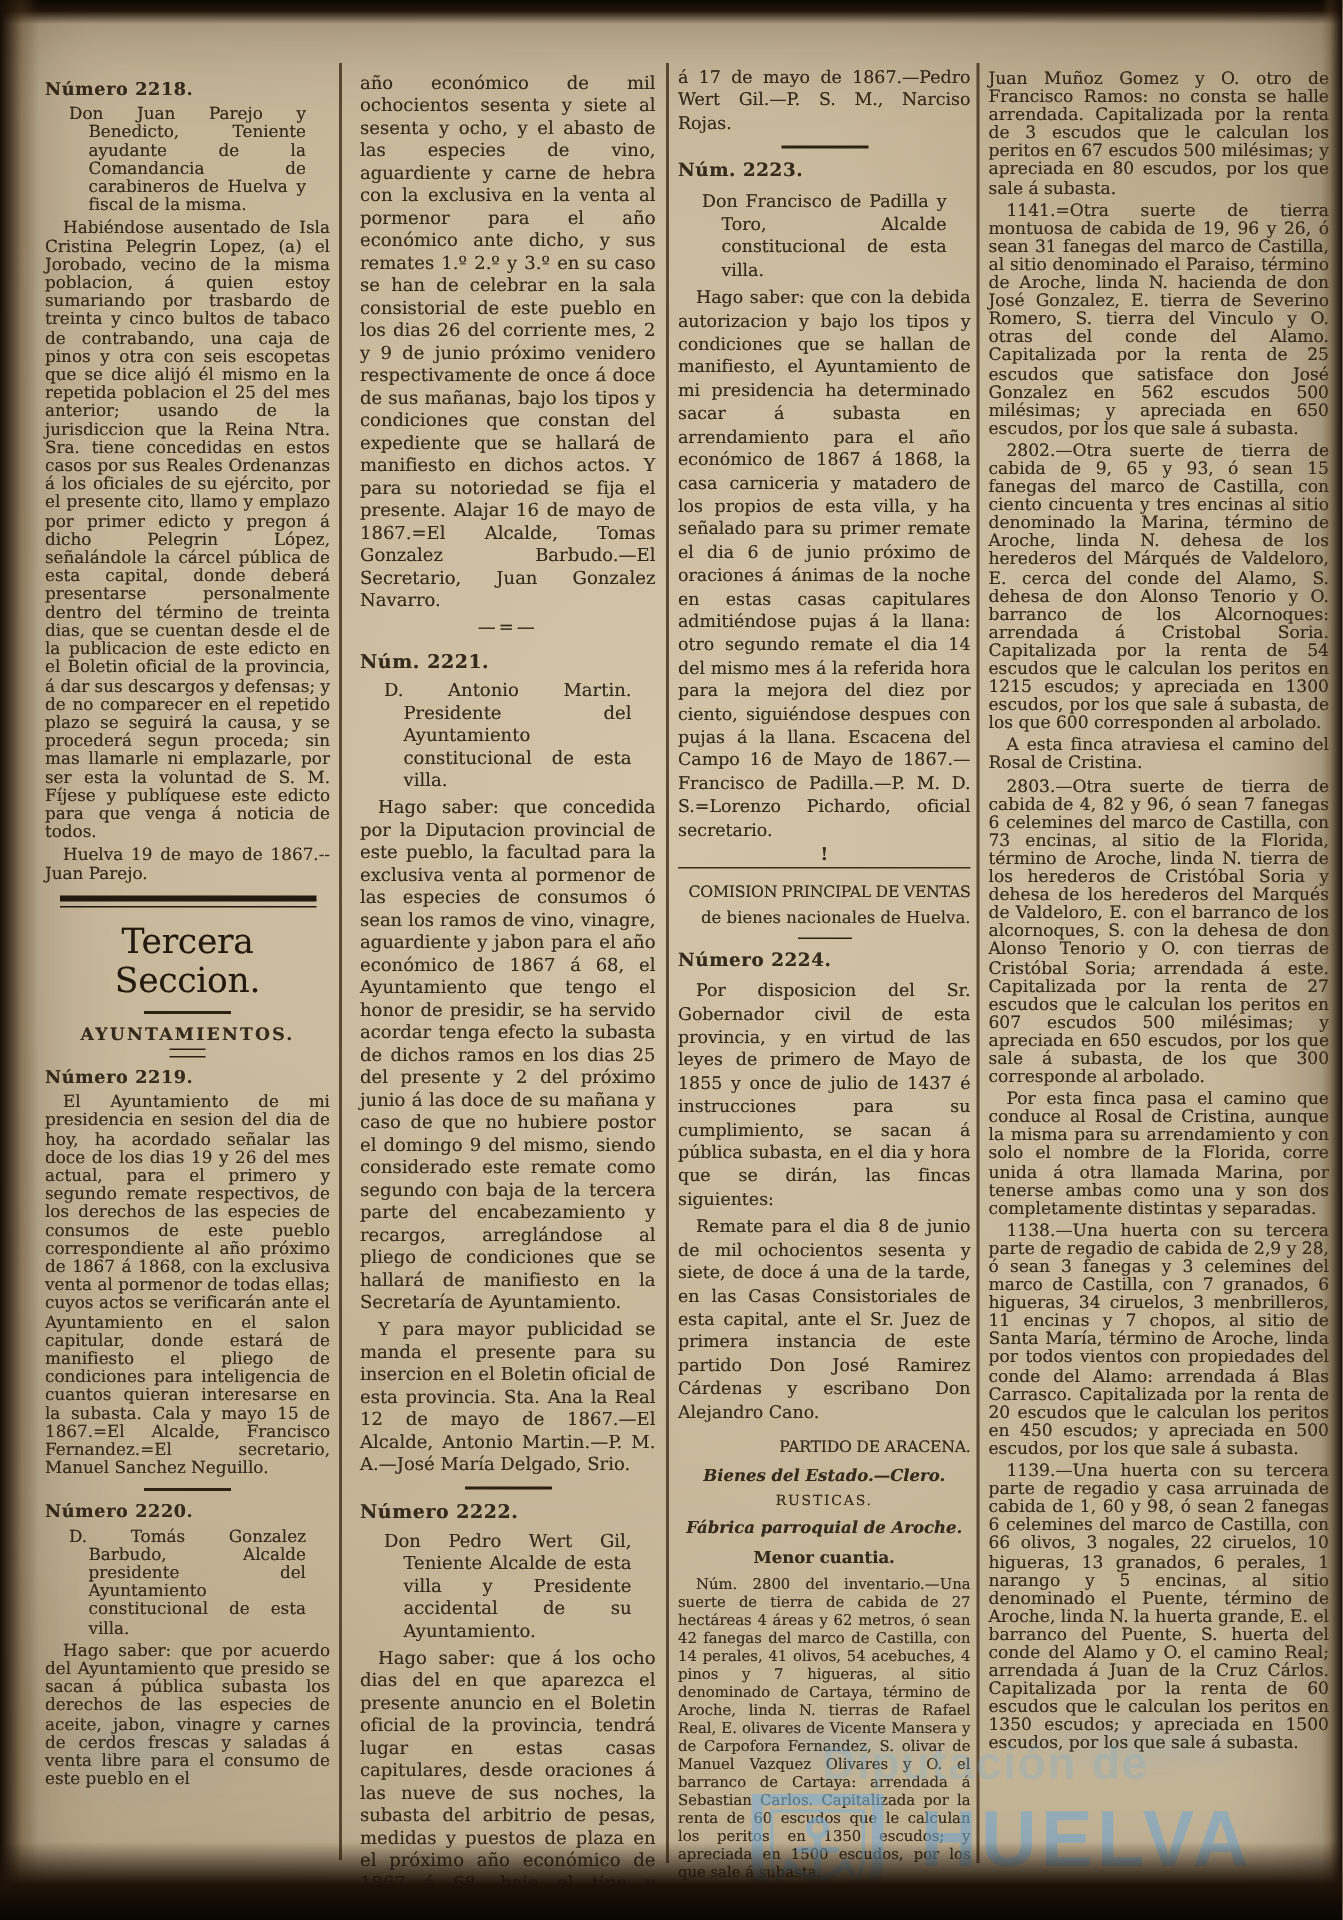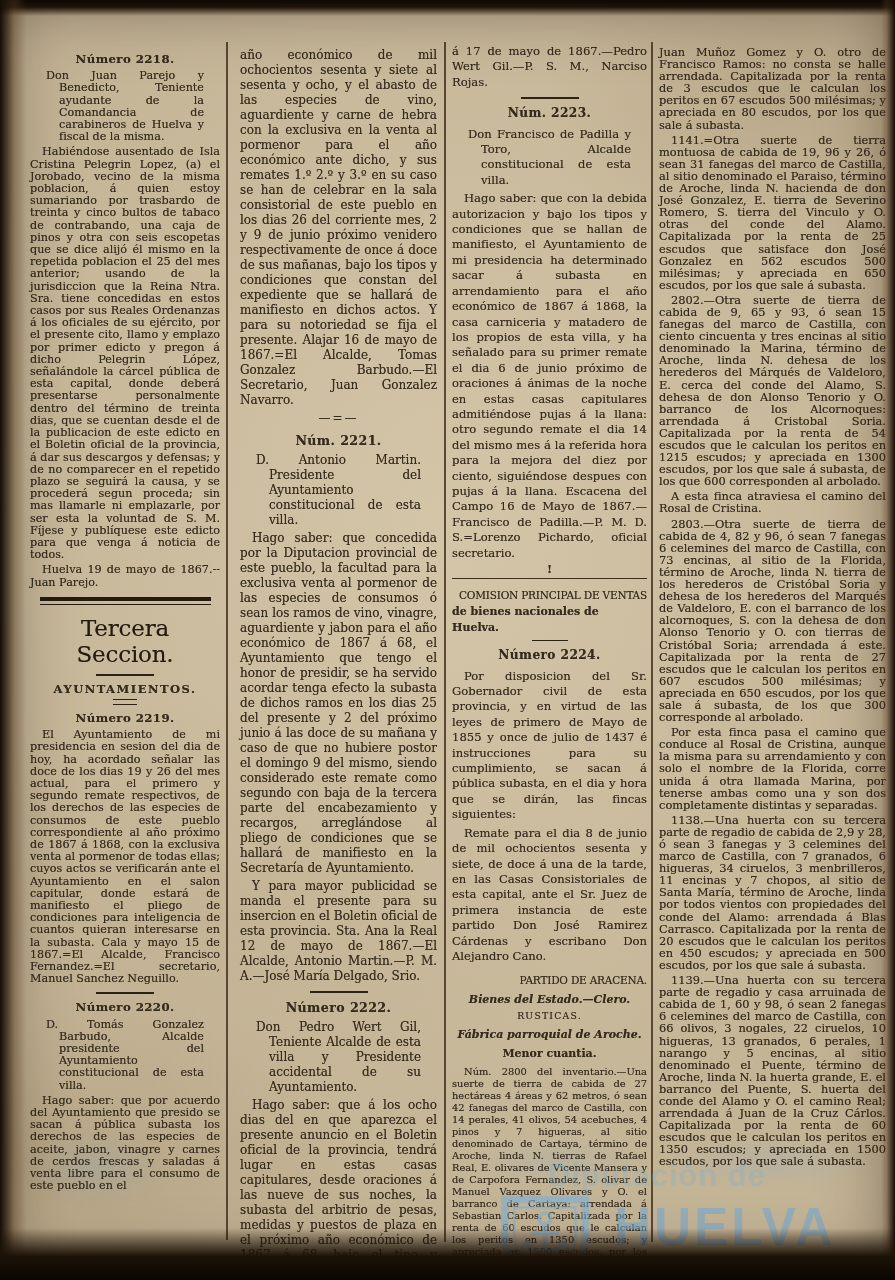--- a/index.html
+++ b/index.html
@@ -34,32 +34,32 @@
   .col{position:absolute;top:44px;z-index:3;text-align:justify;
     text-shadow:0 0 .4px rgba(46,35,20,.55);}
   #col1{left:30px;width:190px;font-size:11.2px;line-height:12.2px;top:46px;}
   #col2{left:240px;width:197px;font-size:12px;line-height:15px;top:48px;}
   #col3{left:452px;width:195px;font-size:11.6px;line-height:15.4px;top:44px;}
   #col4{left:659px;width:227px;font-size:11.4px;line-height:12.1px;top:46px;}
   .b-p{text-indent:12px;margin:0 0 3px;}
   .b-p0{text-indent:0;margin:0 0 3px;}
   .b-hang{padding-left:13px;text-indent:-13px;margin:0 16px 3px;}
   .b-small{font-size:9.9px;line-height:12px;}
-  .b-num{text-align:center;font-weight:700;font-size:1.05em;letter-spacing:.4px;margin:7px 0 5px;text-indent:0;}
+  .b-num{text-align:left;font-weight:700;font-size:1.05em;letter-spacing:.4px;margin:7px 0 5px;text-indent:0;}
   .b-title{text-align:center;font-weight:400;font-size:23px;line-height:26px;letter-spacing:-.2px;margin:10px 0 3px;text-indent:0;color:#241b10;}
   .b-sub{text-align:center;font-weight:700;font-size:11.5px;letter-spacing:1.5px;margin:7px 0 2px;text-indent:0;}
   .b-rule2{width:90%;margin:8px auto 7px;border-top:4px solid #241b10;border-bottom:1.2px solid #241b10;height:3px;}
   .b-rule{width:58px;margin:7px auto;border-top:2.8px solid #2c2214;}
   .b-rulethin{width:36px;margin:5px auto;border-top:1.5px solid #2c2214;}
   .b-fullrule{width:100%;margin:3px 0 9px;border-top:1.6px solid #3a2d1c;}
   .b-eq{width:24px;height:4px;margin:4px auto 7px;border-top:1.4px solid #2c2214;border-bottom:1.4px solid #2c2214;}
   .b-dasheq{text-align:center;letter-spacing:2px;margin:3px 0;text-indent:0;}
   .b-excl{text-align:center;margin:0;line-height:11px;font-weight:700;text-indent:0;}
   .b-c{text-align:right;font-size:10.5px;letter-spacing:-.2px;margin:9px 0 0;text-indent:0;}
-  .b-c2{text-align:left;font-size:11px;margin:1px 0 4px;text-indent:0;font-weight:bold;}
+  .b-c2{text-align:right;font-size:11px;margin:1px 0 4px;text-indent:0;}
   .b-ci{text-align:center;font-style:italic;font-weight:700;font-size:11px;margin:3px 0 1px;text-indent:0;}
   .b-cs{text-align:center;font-size:9.3px;letter-spacing:1.2px;margin:1px 0;text-indent:0;}
   .b-cb{text-align:center;font-weight:700;font-size:11px;margin:4px 0 5px;text-indent:0;}
   
   .wm{position:absolute;z-index:4;pointer-events:none;
     font-family:"Liberation Sans","DejaVu Sans",sans-serif;}
   .wm-faint{left:548px;top:1158px;font-size:31px;font-weight:700;
     color:rgba(118,172,212,.27);letter-spacing:1px;white-space:nowrap;}
   .wm-logo{left:492px;top:1194px;width:106px;height:86px;opacity:.58;}
   .wm-big{left:614px;top:1196px;font-size:53px;font-weight:700;letter-spacing:3px;

